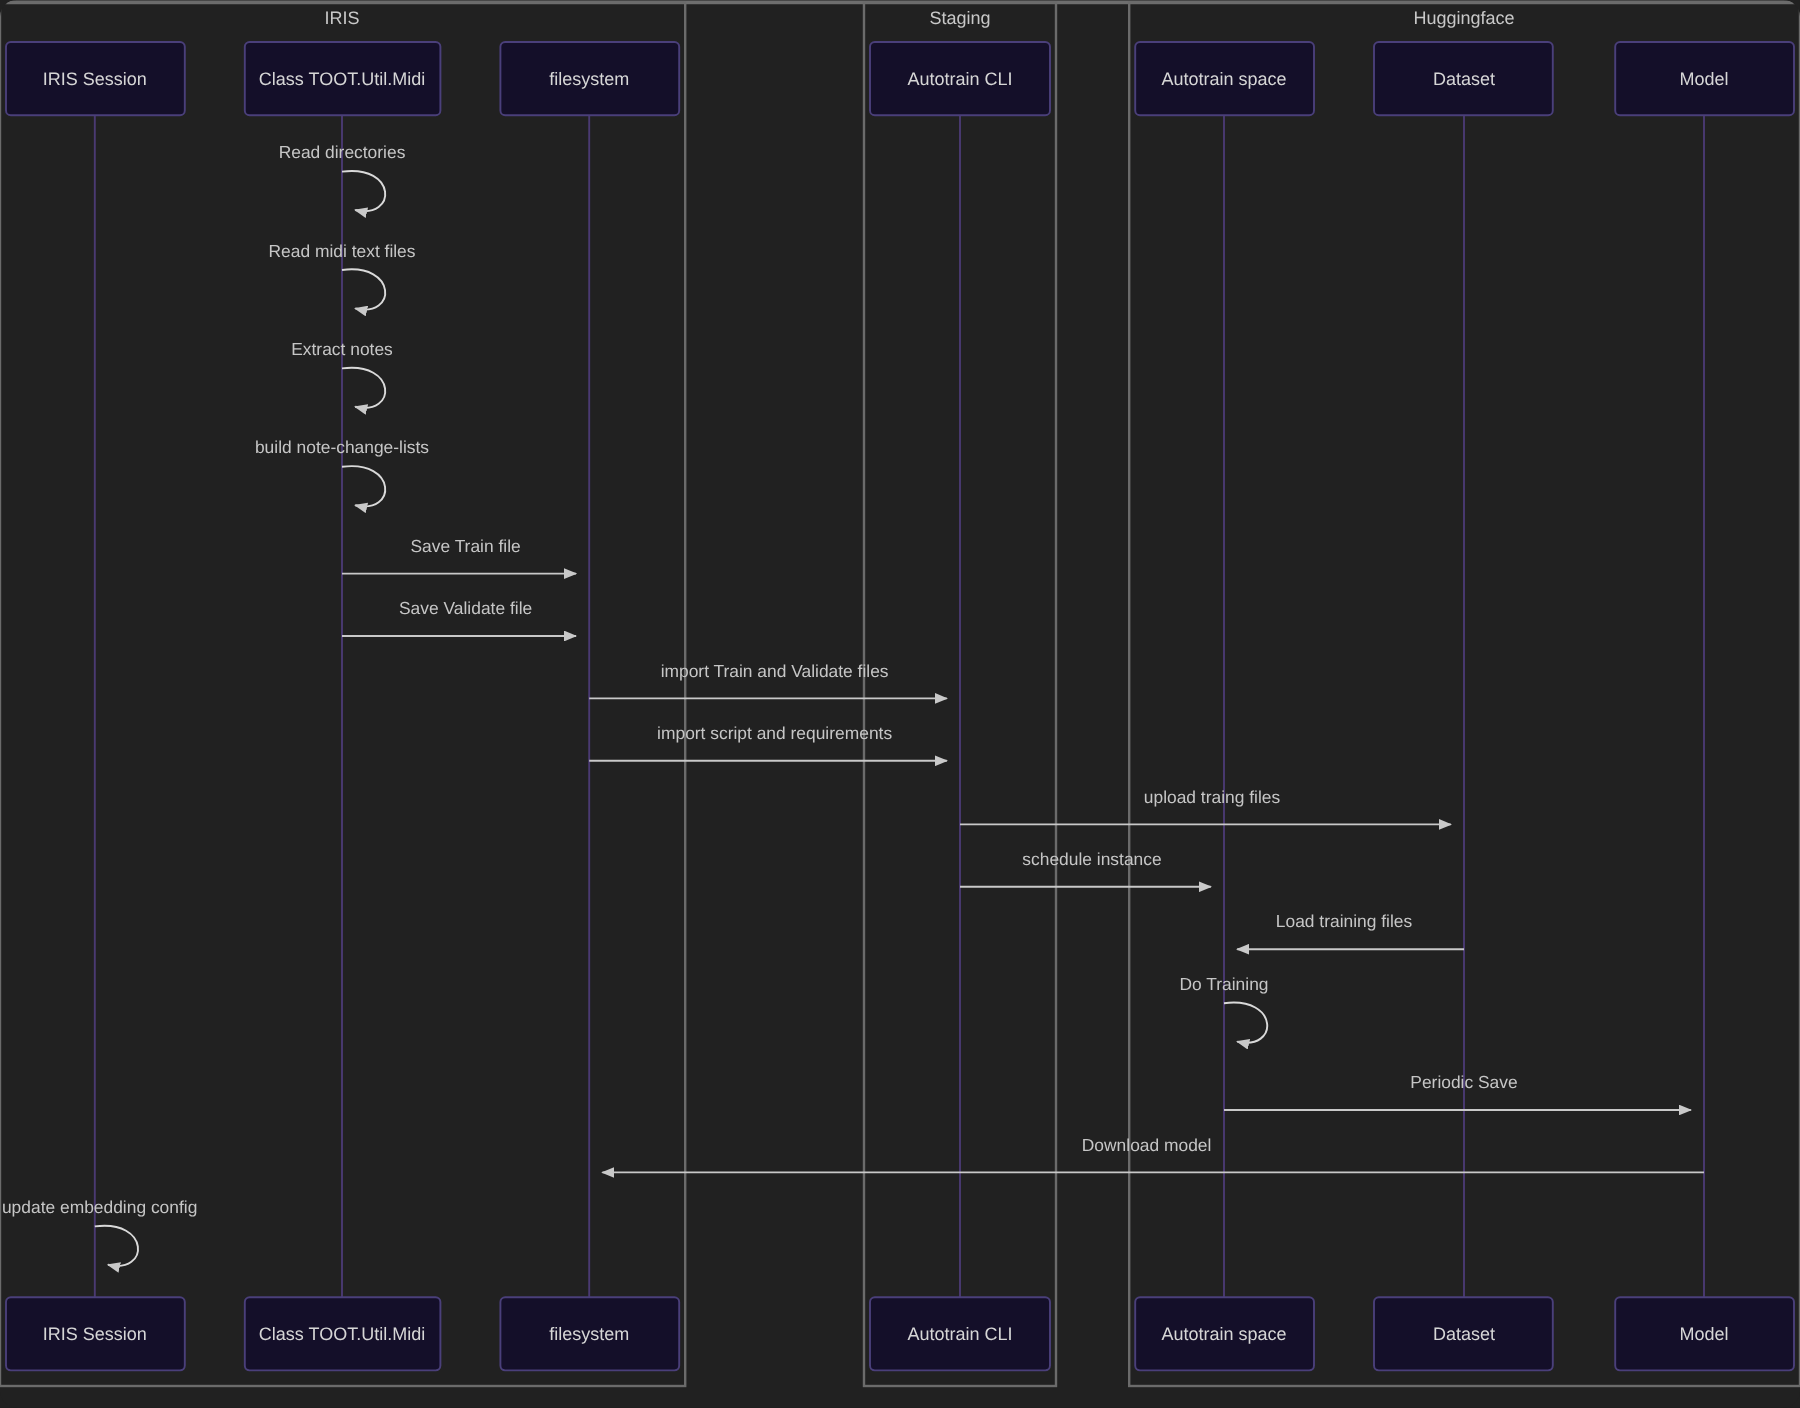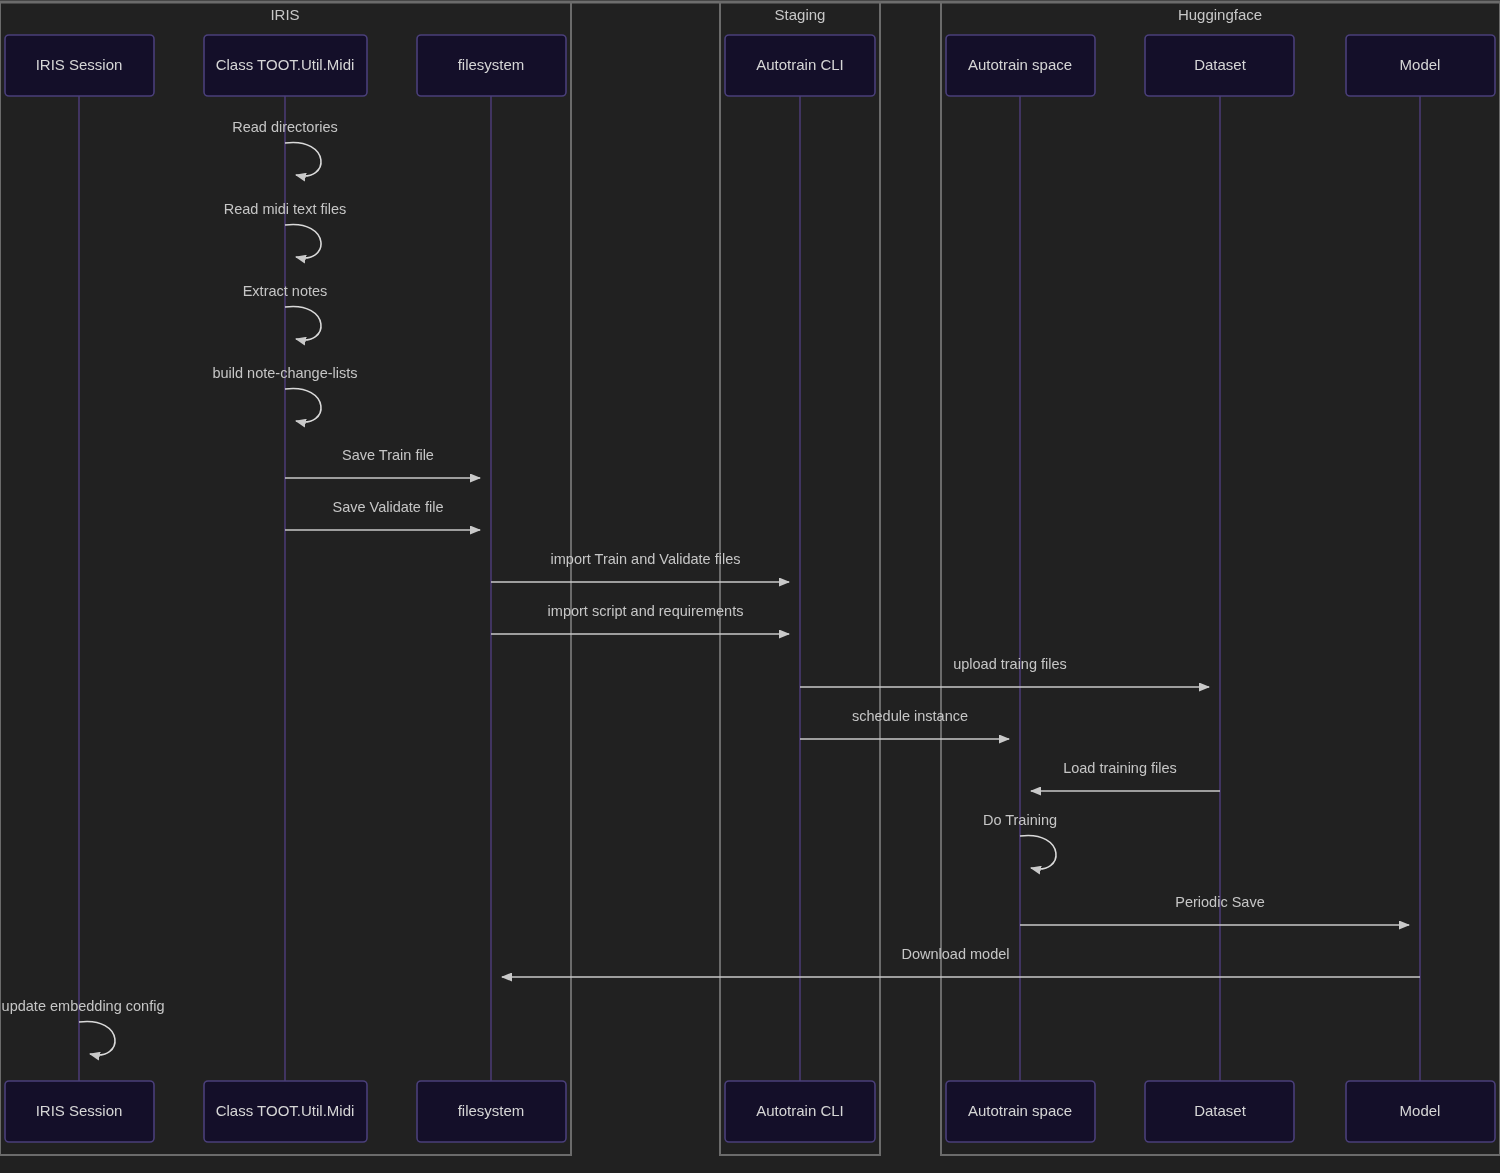--- a/index.html
+++ b/index.html
@@ -7,20 +7,21 @@
     padding: 0;
     background: #212121;
   }
   #stage {
     position: relative;
     width: 1500px;
     height: 1173px;
     background: #212121;
     font-family: "Liberation Sans", sans-serif;
     overflow: hidden;
+    border-radius: 14px;
   }
   #diagram-svg {
     position: absolute;
     top: 0; left: 0;
     width: 1500px;
     height: 1173px;
     display: block;
   }
   .group-rect {
     fill: none;

